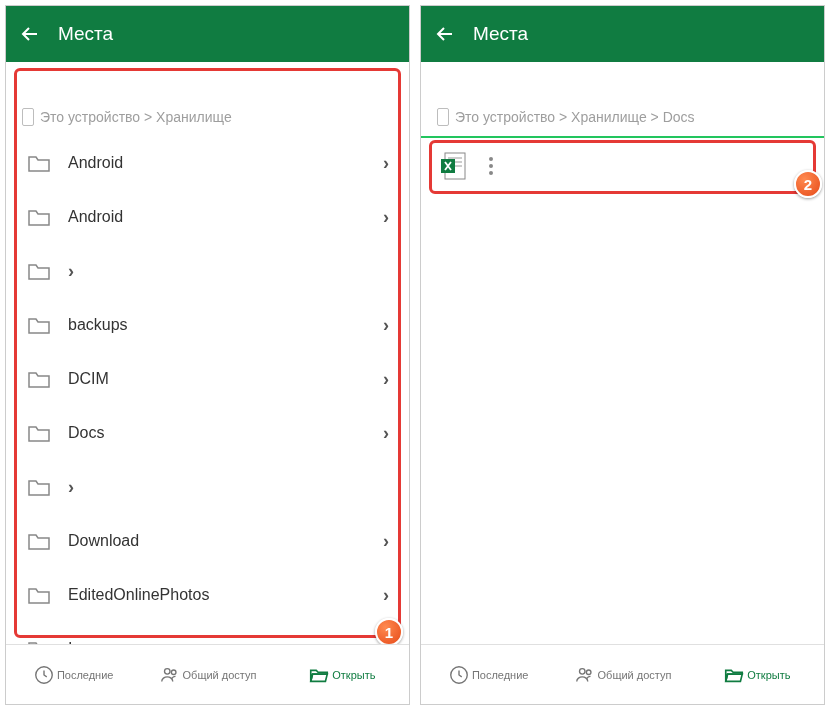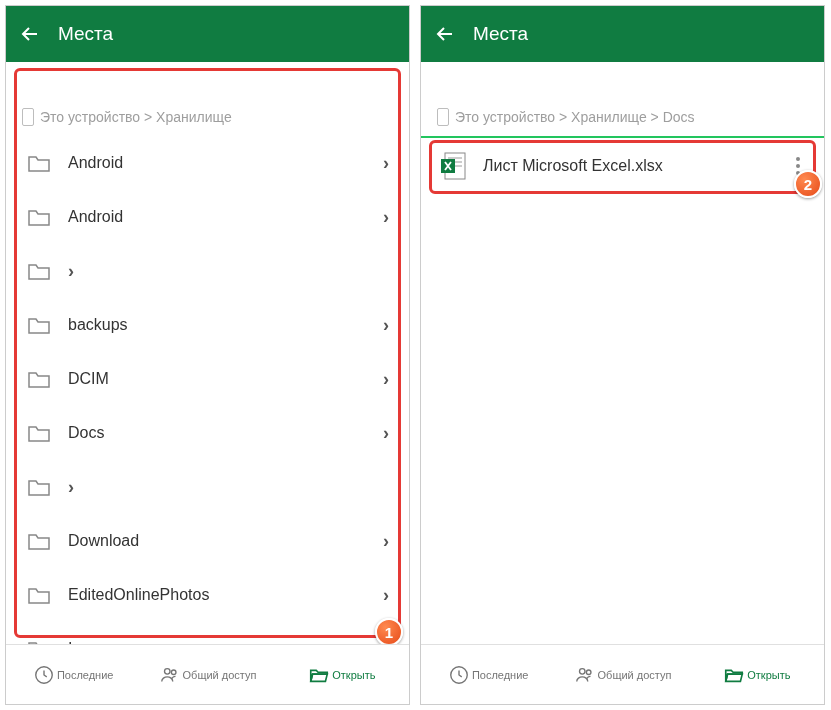--- a/index.html
+++ b/index.html
@@ -300,21 +300,20 @@
         <div class="excel-icon">
           <svg viewBox="0 0 30 30">
             <rect x="6" y="2" width="20" height="26" fill="#fff" stroke="#888" stroke-width="1"></rect>
             <rect x="9" y="6" width="14" height="2" fill="#ccc"></rect>
             <rect x="9" y="10" width="14" height="2" fill="#ccc"></rect>
             <rect x="9" y="14" width="14" height="2" fill="#ccc"></rect>
             <rect x="2" y="8" width="14" height="14" fill="#107c41"></rect>
             <path d="M6 11l6 8M12 11l-6 8" stroke="#fff" stroke-width="1.8"></path>
           </svg>
         </div>
-        <div class="file-label">Лист Microsoft Excel.xlsx</div>
         <div class="more-dots">
           <span></span>
             <span></span>
             <span></span>
         </div>
       </div>
     </div>
   </div>
 
   <div class="bottom-nav">

